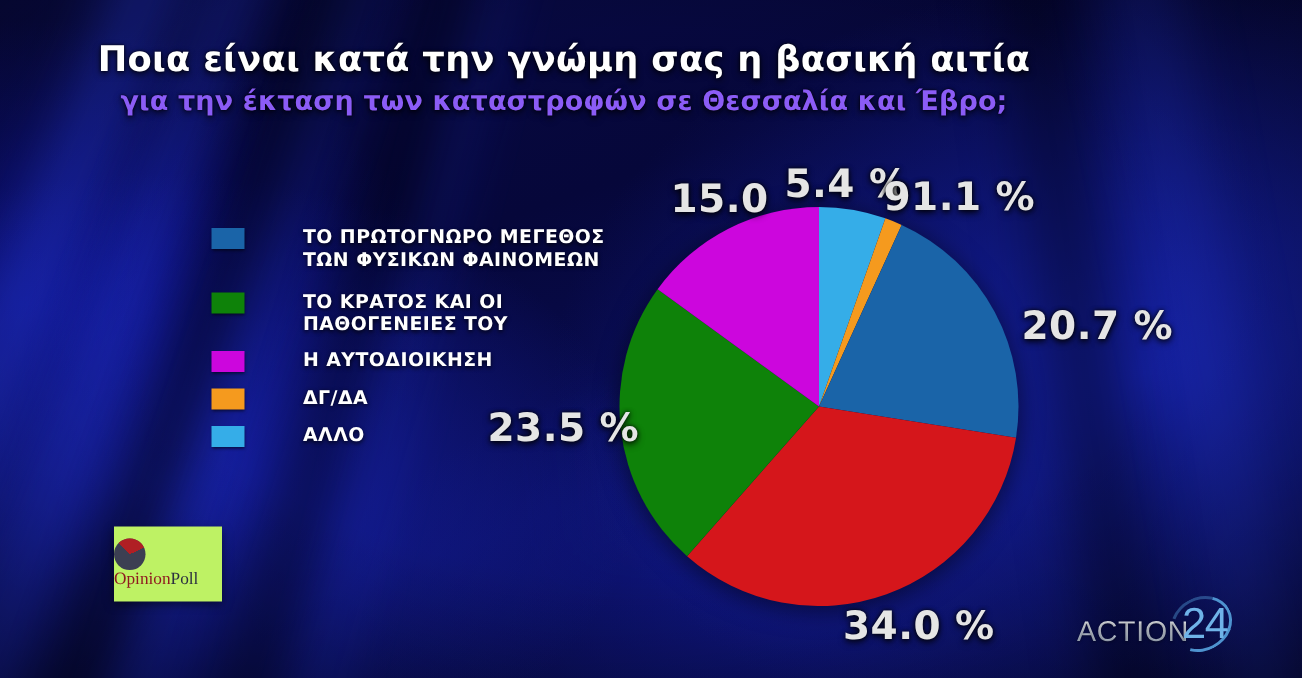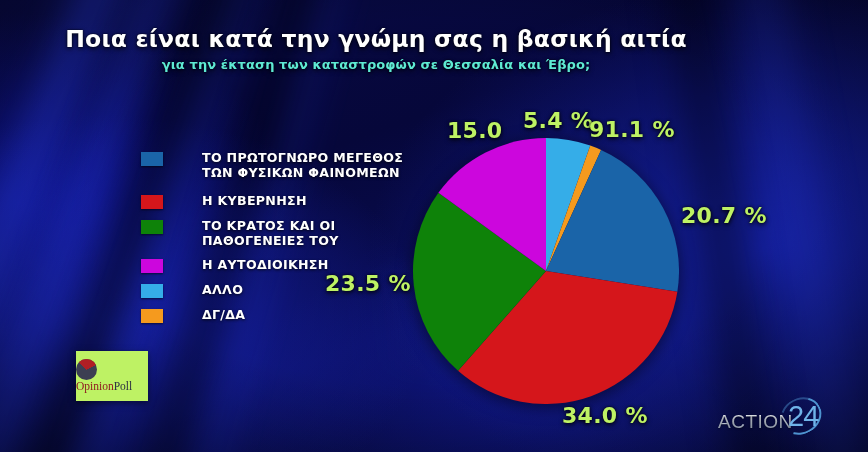--- a/index.html
+++ b/index.html
@@ -48,21 +48,21 @@
 
   
   #titles { position:absolute; top:26px; left:0; width:752px; text-align:center; z-index:5; }
   #title-main {
     font-size:23.5px; font-weight:bold; color:#ffffff;
     letter-spacing:.2px; line-height:1.12;
     text-shadow:0 2px 5px rgba(0,0,0,.75), 0 0 2px rgba(0,0,0,.9);
   }
   #title-sub {
     margin-top:5px;
-    font-size:13px; font-weight:bold; color:#5eead4;
+    font-size:18px; font-weight:bold; color:#8b5cf6;
     letter-spacing:.1px;
     text-shadow:0 2px 5px rgba(0,0,0,.75), 0 0 2px rgba(0,0,0,.9);
   }
 
   
   #legend { position:absolute; left:141px; top:150px; z-index:6; width:300px; }
   .legend-row { display:flex; align-items:flex-start; margin-bottom:9px;gap:29px; }
   .legend-row.two-line { margin-bottom:12px; }
   .swatch {
     width:22px; height:14px; flex:0 0 22px; margin-top:2px; margin-right:10px;
@@ -74,21 +74,21 @@
     text-shadow:0 1px 3px rgba(0,0,0,.8);
   }
 
   
   #pie-wrap { position:absolute; left:412px; top:137px; width:268px; height:268px; z-index:4; }
   #pie-svg { display:block; filter:drop-shadow(0 3px 8px rgba(0,0,0,.55)); }
 
   
   .value-label {
     position:absolute; z-index:7;
-    font-size:22px; font-weight:bold; color:#bef264;
+    font-size:26px; font-weight:bold; color:#e5e5e5;
     letter-spacing:.3px; white-space:nowrap;
     text-shadow:0 2px 5px rgba(0,0,0,.8), 0 0 3px rgba(0,0,0,.9);
   }
   #lbl-allo   { left:523px; top:108px; }
   #lbl-dgda   { left:589px; top:117px; }
   #lbl-autod  { left:447px; top:118px; }
   #lbl-prwt   { left:681px; top:203px; }
   #lbl-kratos { left:325px; top:271px; }
   #lbl-kyver  { left:562px; top:403px; }
 
@@ -156,38 +156,34 @@
   <div id="title-sub">για την έκταση των καταστροφών σε Θεσσαλία και Έβρο;</div>
 </div>
 
 <div id="legend">
     <div class="legend-row two-line">
       <div class="swatch" style="background: rgb(26, 100, 168);"></div>
       <div class="legend-label">ΤΟ ΠΡΩΤΟΓΝΩΡΟ ΜΕΓΕΘΟΣ
 ΤΩΝ ΦΥΣΙΚΩΝ ΦΑΙΝΟΜΕΩΝ</div>
     </div>
     <div class="legend-row">
-      <div class="swatch" style="background: rgb(213, 22, 27);"></div>
-      <div class="legend-label">Η ΚΥΒΕΡΝΗΣΗ</div>
-    </div>
-    <div class="legend-row">
       <div class="swatch" style="background: rgb(14, 130, 9);"></div>
       <div class="legend-label">ΤΟ ΚΡΑΤΟΣ ΚΑΙ ΟΙ ΠΑΘΟΓΕΝΕΙΕΣ ΤΟΥ</div>
     </div>
     <div class="legend-row">
       <div class="swatch" style="background: rgb(204, 6, 221);"></div>
       <div class="legend-label">Η ΑΥΤΟΔΙΟΙΚΗΣΗ</div>
     </div>
     <div class="legend-row">
+      <div class="swatch" style="background: rgb(245, 154, 30);"></div>
+      <div class="legend-label">ΔΓ/ΔΑ</div>
+    </div>
+    <div class="legend-row">
       <div class="swatch" style="background: rgb(53, 173, 232);"></div>
       <div class="legend-label">ΑΛΛΟ</div>
-    </div>
-    <div class="legend-row">
-      <div class="swatch" style="background: rgb(245, 154, 30);"></div>
-      <div class="legend-label">ΔΓ/ΔΑ</div>
     </div>
   </div>
 
 <div id="pie-wrap">
   <svg id="pie-svg" width="268" height="268" viewBox="0 0 268 268">
       <path d="M 134 134 L 134 1 A 133 133 0 0 1 178.26499942155723 8.582258726249037 Z" fill="#35ade8"></path>
       <path d="M 134 134 L 178.26499942155723 8.582258726249037 A 133 133 0 0 1 189.11195227210678 12.955905898895566 Z" fill="#f59a1e"></path>
       <path d="M 134 134 L 189.11195227210678 12.955905898895566 A 133 133 0 0 1 265.36254929915333 154.80578385035068 Z" fill="#1a64a8"></path>
       <path d="M 134 134 L 265.36254929915333 154.80578385035068 A 133 133 0 0 1 46.04552191195437 233.76477226085117 Z" fill="#d5161b"></path>
       <path d="M 134 134 L 46.04552191195437 233.76477226085117 A 133 133 0 0 1 26.40073974813191 55.824561445101196 Z" fill="#0e8209"></path>

